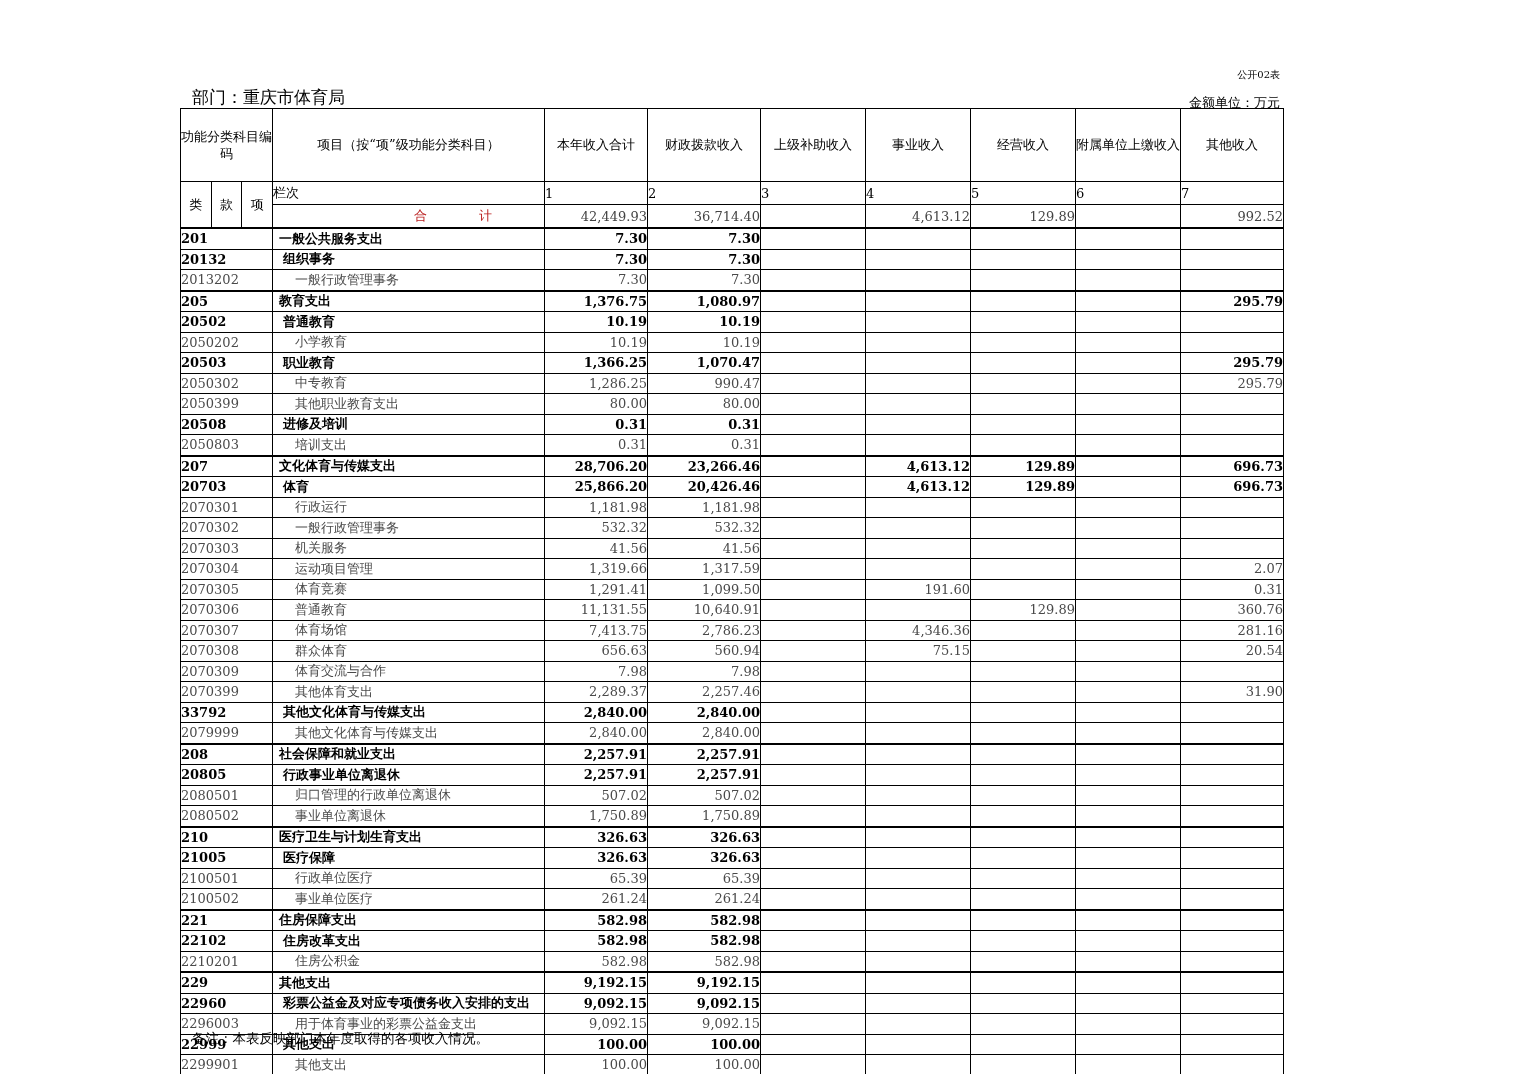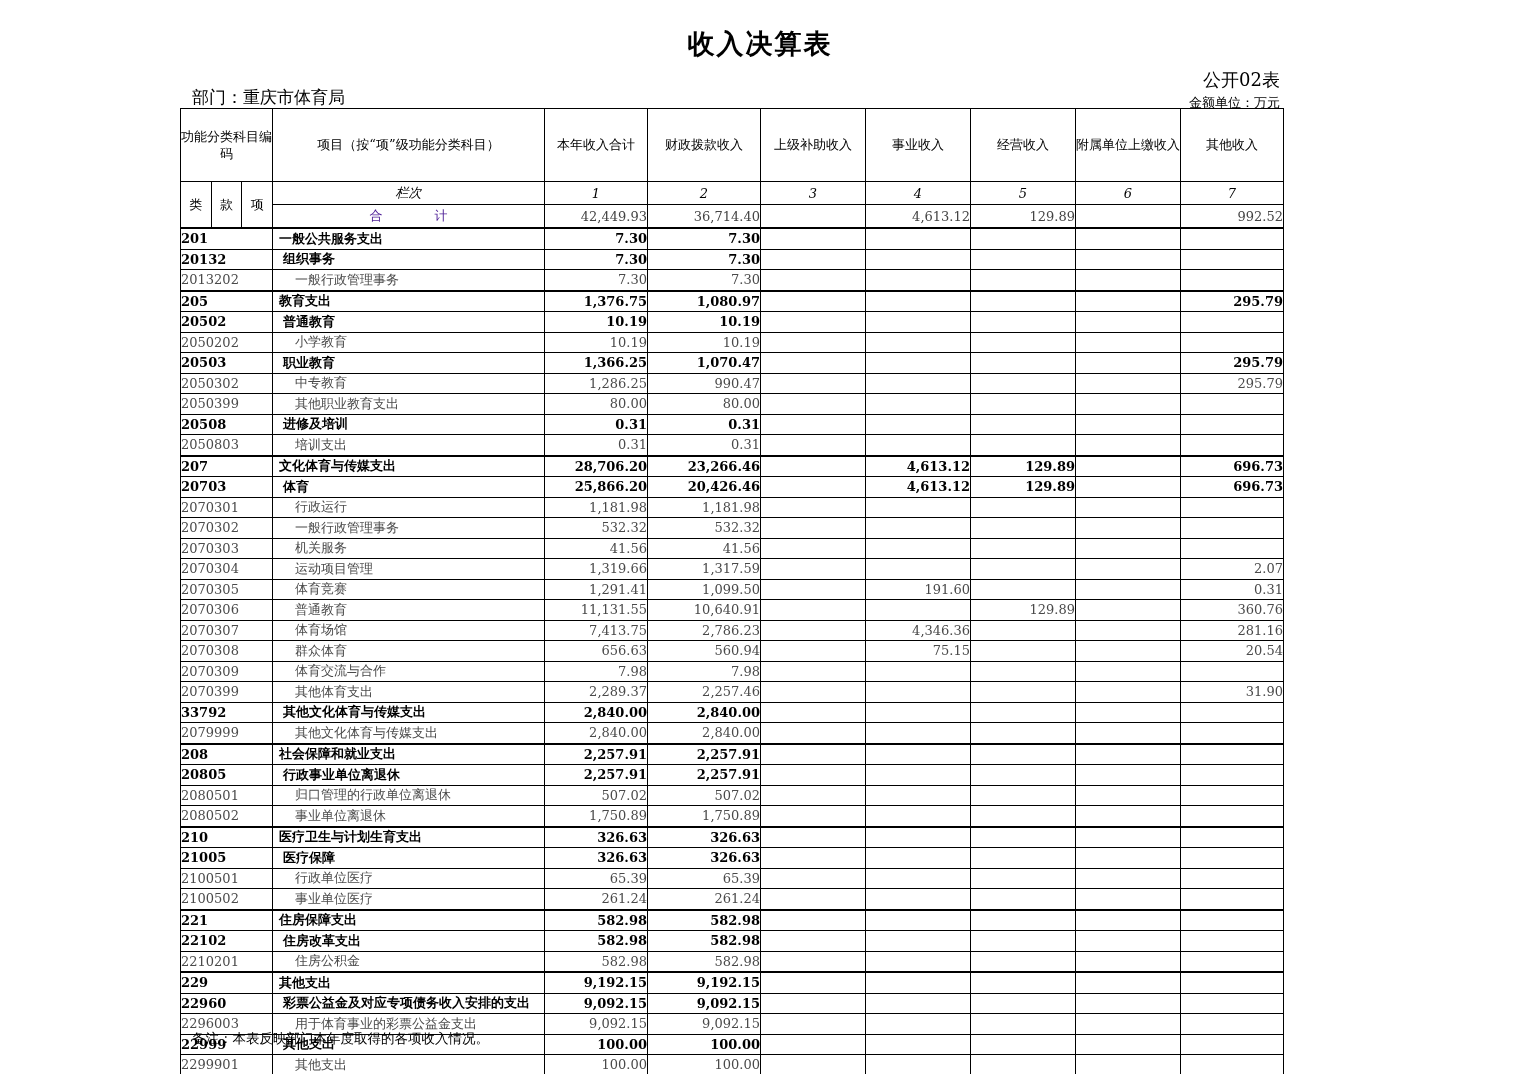--- a/index.html
+++ b/index.html
@@ -29,21 +29,21 @@
     font-family: "DejaVu Serif", "Liberation Serif", serif;
     font-size: 27px;
     font-weight: bold;
     letter-spacing: 2px;
   }
   .meta-right-1 {
     position: absolute;
     right: 240px;
     top: 68px;
     font-family: "DejaVu Serif", "Liberation Serif", serif;
-    font-size: 18px;
+    font-size: 10px;
     white-space: nowrap;
   }
   .meta-right-2 {
     position: absolute;
     right: 240px;
     top: 94px;
     font-family: Liberation Serif, serif;
     font-size: 13px;
     white-space: nowrap;
   }
@@ -91,34 +91,33 @@
   }
   .lkx-cell {
     text-align: center;
     font-size: 14px;
     width: 30.6px;
   }
   .lkx-group td {
     height: 22px;
   }
   .lan-ci {
-    text-align: center;
+    text-align: left;
     font-size: 13px;
     height: 22px;
-    font-style: italic;
   }
   .total-row td {
     height: 22px;
   }
   .total-label {
-    text-align: center;
+    text-align: right;
     font-size: 14px;
     letter-spacing: 52px;
     text-indent: 52px;
-    color: #4c1d95;
+    color: #b91c1c;
   }
   .num {
     text-align: right;
     padding-right: 5px;
     font-size: 13.5px;
     white-space: nowrap;
   }
   .num.soft { color: #444; }
   tr.datarow td { height: 19.5px; }
   td.code {
@@ -156,21 +155,20 @@
     top: 1030px;
     font-family: "DejaVu Serif", "Liberation Serif", serif;
     font-size: 13.5px;
   }
 </style>
 </head>
 <body>
 
 <div class="page">
 
-  <div class="title">收入决算表</div>
 
   <div class="meta-right-1">公开02表</div>
   <div class="meta-right-2">金额单位：万元</div>
   <div class="meta-left">部门：重庆市体育局</div>
 
   <table class="sheet">
     <colgroup>
       <col class="c-code">
         <col class="c-item">
         <col class="c-num">

